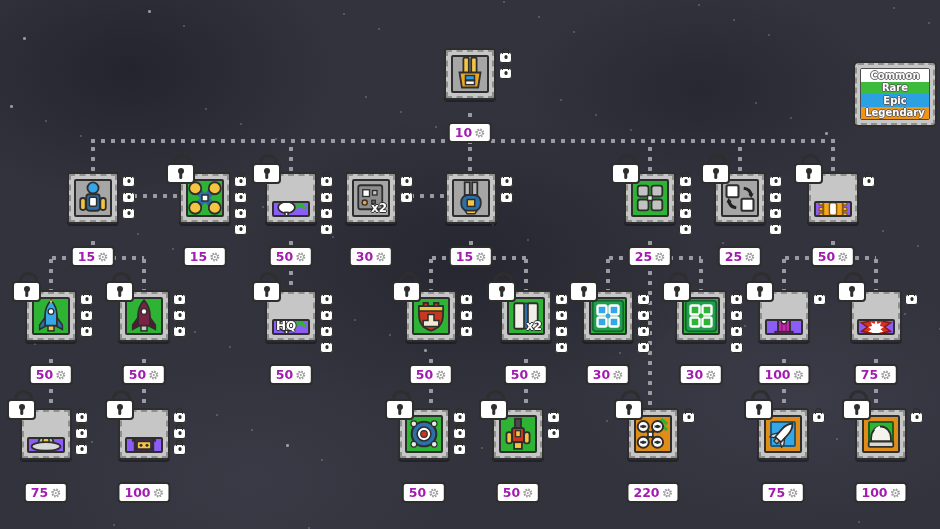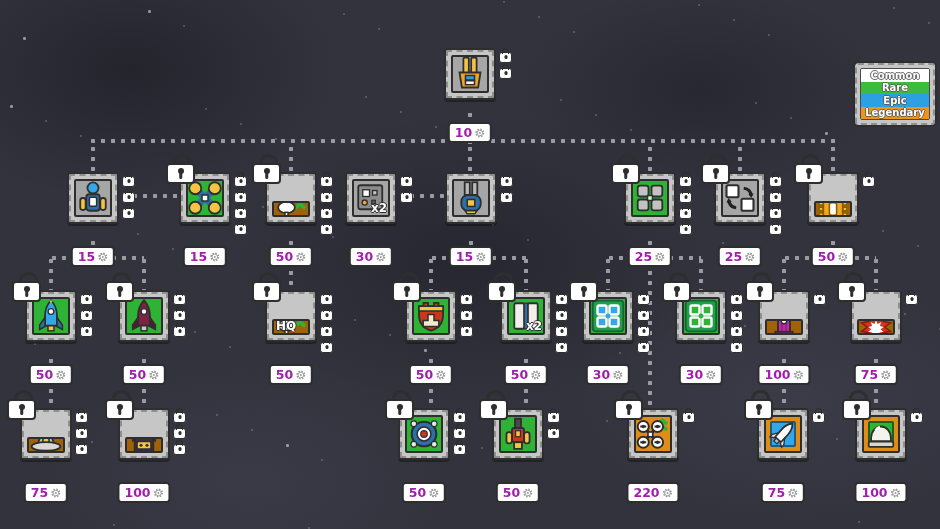--- a/index.html
+++ b/index.html
@@ -19,21 +19,21 @@
   .dot-h,.dot-v{position:absolute;z-index:1;}
   .dot-h{height:6px;background-image:radial-gradient(circle at 3px 3px,#9a9aa2 2.1px,transparent 2.4px);background-size:10px 6px;background-repeat:repeat-x;}
   .dot-v{width:6px;background-image:radial-gradient(circle at 3px 3px,#9a9aa2 2.1px,transparent 2.4px);background-size:6px 10px;background-repeat:repeat-y;}
   
   .node{position:absolute;width:52px;z-index:2;cursor:pointer;}
   .tile{position:relative;width:52px;height:52px;background:#c6c6c6;border:2px solid #2e2e2e;border-radius:4px;box-sizing:border-box;box-shadow:0 2px 0 rgba(0,0,0,.35);}
   .tile::before{content:"";position:absolute;inset:0px;border:2px dashed #8f8f8f;border-radius:2px;pointer-events:none;}
   .tile-inner{position:absolute;inset:5px;border:2px solid #2e2e2e;border-radius:2px;display:flex;align-items:center;justify-content:center;overflow:hidden;}
   .tier-gray  .tile-inner{background:#a6a6a6;}
   .tier-green .tile-inner{background:#2eb335;}
-  .tier-blue  .tile-inner{background:#a16207;margin-top:22px;}
+  .tier-blue  .tile-inner{background:#8b5cf6;margin-top:22px;}
   .tier-orange .tile-inner{background:#e08c18;}
   .plate{position:absolute;inset:4px;border:2px solid rgba(0,0,0,.45);border-radius:2px;}
   .icon{position:relative;width:36px;height:36px;display:block;z-index:1;}
   .icon svg{width:36px;height:36px;display:block;}
   .badge{position:absolute;right:1px;bottom:0px;z-index:2;font-size:12px;font-weight:bold;color:#fff;
     text-shadow:1px 0 #2e2e2e,-1px 0 #2e2e2e,0 1px #2e2e2e,0 -1px #2e2e2e;}
   .badge.bl{right:auto;left:2px;}
   
   .price{position:absolute;left:50%;transform:translateX(-50%);top:50px;height:17px;background:#fff;border:2px solid #2e2e2e;border-radius:4px;
     display:flex;align-items:center;gap:3px;padding:0 5px;font-weight:bold;font-size:12.5px;color:#a21caf;white-space:nowrap;z-index:4;margin-top:24px;}

